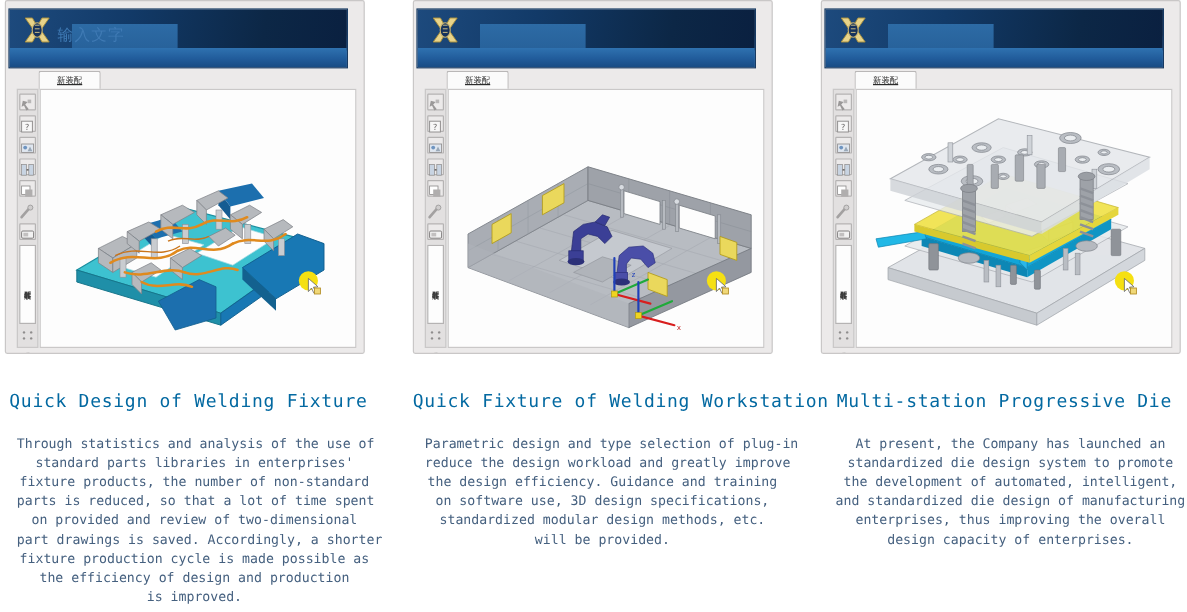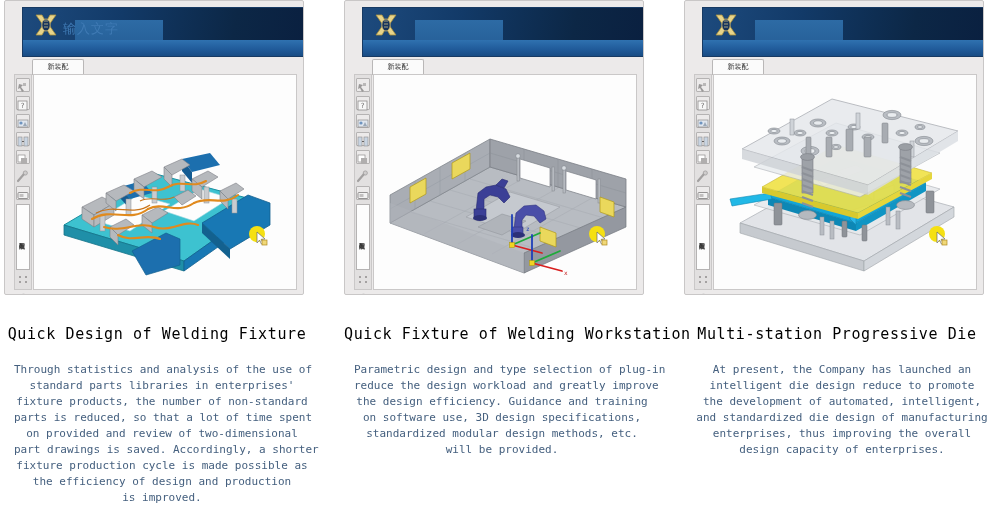--- a/index.html
+++ b/index.html
@@ -30,21 +30,21 @@
     width: 300px;
     height: 295px;
     background: #eceaea;
     border: 1px solid #c9c7c7;
     box-sizing: border-box;
     border-radius: 2px;
     overflow: hidden;
   }
   .titlebar {
     position: absolute;
-    left: 17px; top: 6px;
+    left: 2px; top: 6px;
     width: 283px; height: 50px;
     box-sizing: border-box;
     border: 1px solid #173a63;
     background: linear-gradient(180deg,#133a66 0%, #0e2f57 44%, #16518e 48%, #1f67ae 74%, #1a5796 100%);
     overflow: hidden;
   }
   .tb-dark {
     position: absolute; left:0; top:0; width:100%; height: 34px;
     background: linear-gradient(100deg,#1d4a7d 0%,#123a68 35%,#0c2746 75%,#0a2040 100%);
   }
@@ -87,20 +87,21 @@
     border: 1px solid #b9b7b7;
     border-bottom: none;
     box-sizing: border-box;
     border-top-left-radius: 2px;
     border-top-right-radius: 2px;
     font-size: 7px;
     color: #2b2b2b;
     text-align: center;
     line-height: 15px;
     font-family: "DejaVu Sans", sans-serif;
+    text-decoration: underline;
   }
 
   
   .workarea {
     position: absolute;
     left: 9px; top: 73px;
     width: 283px; height: 216px;
   }
   .sidebar {
     position: absolute;
@@ -168,21 +169,21 @@
   }
 
   
   .cap-title {
     position: absolute;
     top: 325px;
     left: 0;
     width: 306px;
     text-align: center;
     font-size: 15px;
-    color: #000000;
+    color: #0369a1;
     letter-spacing: 0.6px;
     font-family: "DejaVu Sans Mono", monospace;
     white-space: nowrap;
   }
   .cap-body {
     position: absolute;
     top: 362px;
     left: 10px;
     width: 296px;
     font-size: 11px;
@@ -773,21 +774,21 @@
               <rect x="14" y="15" width="5" height="5" fill="#f0d878" stroke="#b08a20" stroke-width="0.7"></rect>
             </svg>
           </div>
         </div>
       </div>
     </div>
 
     <div class="cap-title">Multi-station Progressive Die</div>
     <div class="cap-body">
       <div>At present, the Company has launched an</div>
-      <div>intelligent die design reduce to promote</div>
+      <div>standardized die design system to promote</div>
       <div>the development of automated, intelligent,</div>
       <div>and standardized die design of manufacturing</div>
       <div>enterprises, thus improving the overall</div>
       <div>design capacity of enterprises.</div>
     </div>
   </div>
 
 </div>
 
 </body></html>

